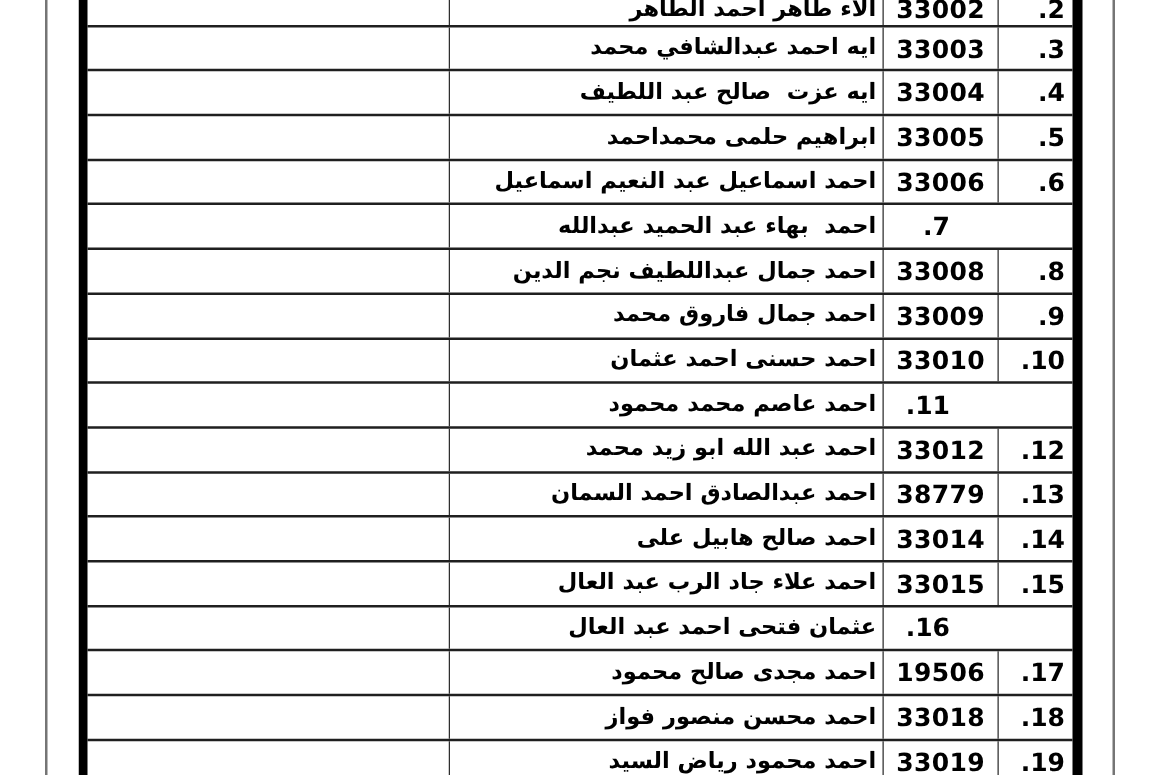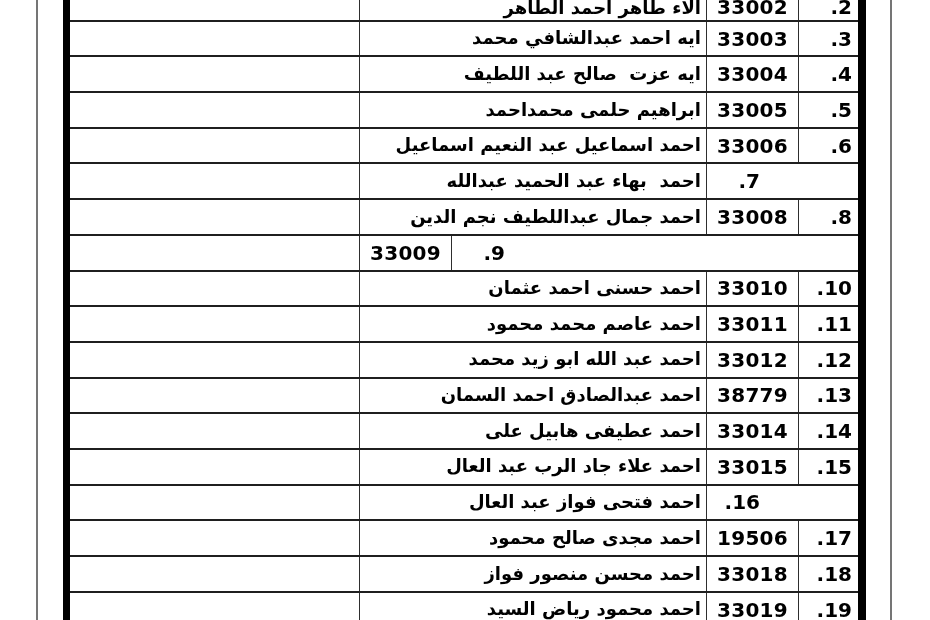--- a/index.html
+++ b/index.html
@@ -130,62 +130,62 @@
         <div class="cell num">.7</div>
       </div>
       <div class="row">
         <div class="cell blank"></div>
         <div class="cell name">احمد جمال عبداللطيف نجم الدين</div>
         <div class="cell id">33008</div>
         <div class="cell num">.8</div>
       </div>
       <div class="row">
         <div class="cell blank"></div>
+        <div class="cell name">احمد جمال فاروق محمد</div>
         <div class="cell id">33009</div>
         <div class="cell num">.9</div>
       </div>
       <div class="row">
         <div class="cell blank"></div>
         <div class="cell name">احمد حسنى احمد عثمان</div>
         <div class="cell id">33010</div>
         <div class="cell num">.10</div>
       </div>
       <div class="row">
         <div class="cell blank"></div>
         <div class="cell name">احمد عاصم محمد محمود</div>
-        <div class="cell id">33011</div>
         <div class="cell num">.11</div>
       </div>
       <div class="row">
         <div class="cell blank"></div>
         <div class="cell name">احمد عبد الله ابو زيد محمد</div>
         <div class="cell id">33012</div>
         <div class="cell num">.12</div>
       </div>
       <div class="row">
         <div class="cell blank"></div>
         <div class="cell name">احمد عبدالصادق احمد السمان</div>
         <div class="cell id">38779</div>
         <div class="cell num">.13</div>
       </div>
       <div class="row">
         <div class="cell blank"></div>
-        <div class="cell name">احمد عطيفى هابيل على</div>
+        <div class="cell name">احمد صالح هابيل على</div>
         <div class="cell id">33014</div>
         <div class="cell num">.14</div>
       </div>
       <div class="row">
         <div class="cell blank"></div>
         <div class="cell name">احمد علاء جاد الرب عبد العال</div>
         <div class="cell id">33015</div>
         <div class="cell num">.15</div>
       </div>
       <div class="row">
         <div class="cell blank"></div>
-        <div class="cell name">احمد فتحى فواز عبد العال</div>
+        <div class="cell name">عثمان فتحى احمد عبد العال</div>
         <div class="cell num">.16</div>
       </div>
       <div class="row">
         <div class="cell blank"></div>
         <div class="cell name">احمد مجدى صالح محمود</div>
         <div class="cell id">19506</div>
         <div class="cell num">.17</div>
       </div>
       <div class="row">
         <div class="cell blank"></div>

